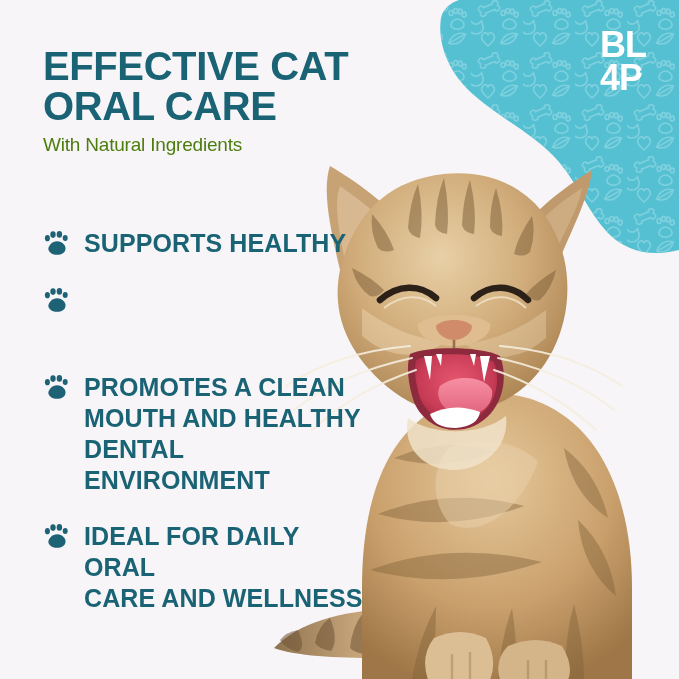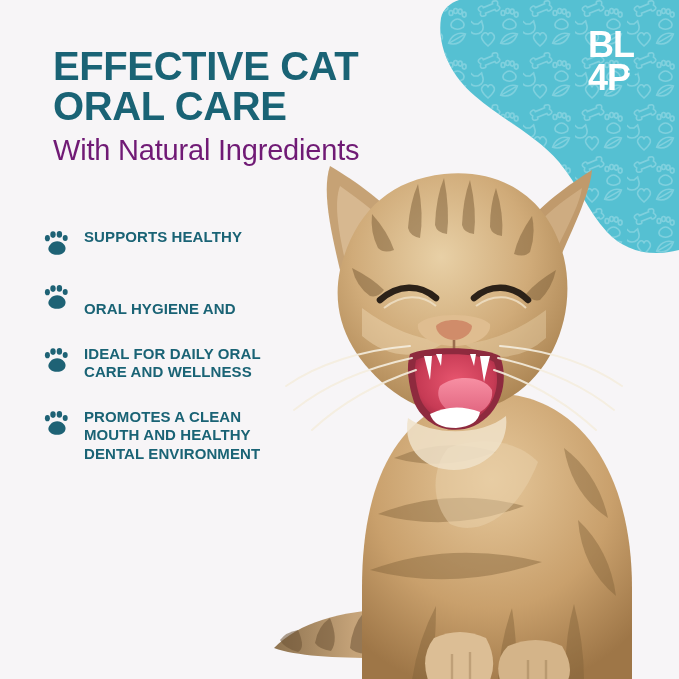--- a/index.html
+++ b/index.html
@@ -20,50 +20,50 @@
   .blob-layer{
     position:absolute;top:0;right:0;
     width:260px;height:262px;
     pointer-events:none;
   }
   .blob-layer svg{display:block;width:100%;height:100%;}
 
   
   .logo{
     position:absolute;
-    top:22px;right:30px;
+    top:22px;right:18px;
     width:62px;height:74px;
     z-index:6;
   }
   .logo svg{display:block;width:100%;height:100%;}
 
   
   .headline{
     position:absolute;
-    left:53px;top:47px;
+    left:43px;top:47px;
     width:340px;
     z-index:5;
   }
   .headline h1{
     margin:0;
     font-size:40px;
     line-height:0.99;
     font-weight:700;
     letter-spacing:-0.4px;
     color:#1A6375;
     text-transform:uppercase;
   }
   .headline h1 .l2{display:block;}
   .headline h2{
     margin:9px 0 0 0;
-    font-size:29px;
+    font-size:19px;
     line-height:1.05;
     font-weight:400;
     letter-spacing:-0.2px;
-    color:#701a75;
+    color:#4d7c0f;
   }
 
   
   .bullets{
     position:absolute;
     left:44px;top:228px;
     width:330px;
     z-index:5;
   }
   .bullet{
@@ -73,21 +73,21 @@
   }
   .bullet:last-child{margin-bottom:0;}
   .paw{
     flex:0 0 auto;
     width:26px;height:26px;
     margin-right:14px;
     margin-top:2px;
   }
   .paw svg{display:block;width:100%;height:100%;}
   .bullet-text{
-    font-size:15px;
+    font-size:25px;
     line-height:1.23;
     font-weight:700;
     letter-spacing:0.1px;
     color:#1A6375;
     text-transform:uppercase;
   }
 
   
   .cat{
     position:absolute;
@@ -384,62 +384,62 @@
             <ellipse cx="21.2" cy="8.0" rx="2.5" ry="3.0"></ellipse>
             <path d="M 6.6 14.2 C 10.2 10.4, 16.4 10.4, 20 14.4
                      C 23 17.8, 21.6 22.6, 17 24.2
                      C 13 25.5, 8.6 24.8, 6 22.2
                      C 3.4 19.6, 4.2 16.6, 6.6 14.2 Z"></path>
           </g>
         </svg>
       </span>
       <span class="bullet-text">
         <br>
-        <span>ORAL HYGIENE AND</span><br>
+        <br>
       </span>
     </div>
 
     <div class="bullet">
       <span class="paw">
         <svg viewBox="0 0 26 26" xmlns="http://www.w3.org/2000/svg">
           <g fill="#1E6275">
             <ellipse cx="3.4" cy="8.2" rx="2.5" ry="3.1"></ellipse>
             <ellipse cx="9.0" cy="4.6" rx="2.7" ry="3.3"></ellipse>
             <ellipse cx="15.4" cy="4.4" rx="2.7" ry="3.3"></ellipse>
             <ellipse cx="21.2" cy="8.0" rx="2.5" ry="3.0"></ellipse>
             <path d="M 6.6 14.2 C 10.2 10.4, 16.4 10.4, 20 14.4
                      C 23 17.8, 21.6 22.6, 17 24.2
                      C 13 25.5, 8.6 24.8, 6 22.2
                      C 3.4 19.6, 4.2 16.6, 6.6 14.2 Z"></path>
           </g>
         </svg>
       </span>
       <span class="bullet-text">
-        <span>IDEAL FOR DAILY ORAL</span><br>
-        <span>CARE AND WELLNESS</span>
+        <span>PROMOTES A CLEAN</span><br>
+        <span>MOUTH AND HEALTHY</span><br>
+        <span>DENTAL ENVIRONMENT</span>
       </span>
     </div>
 
     <div class="bullet">
       <span class="paw">
         <svg viewBox="0 0 26 26" xmlns="http://www.w3.org/2000/svg">
           <g fill="#1E6275">
             <ellipse cx="3.4" cy="8.2" rx="2.5" ry="3.1"></ellipse>
             <ellipse cx="9.0" cy="4.6" rx="2.7" ry="3.3"></ellipse>
             <ellipse cx="15.4" cy="4.4" rx="2.7" ry="3.3"></ellipse>
             <ellipse cx="21.2" cy="8.0" rx="2.5" ry="3.0"></ellipse>
             <path d="M 6.6 14.2 C 10.2 10.4, 16.4 10.4, 20 14.4
                      C 23 17.8, 21.6 22.6, 17 24.2
                      C 13 25.5, 8.6 24.8, 6 22.2
                      C 3.4 19.6, 4.2 16.6, 6.6 14.2 Z"></path>
           </g>
         </svg>
       </span>
       <span class="bullet-text">
-        <span>PROMOTES A CLEAN</span><br>
-        <span>MOUTH AND HEALTHY</span><br>
-        <span>DENTAL ENVIRONMENT</span>
+        <span>IDEAL FOR DAILY ORAL</span><br>
+        <span>CARE AND WELLNESS</span>
       </span>
     </div>
 
   </div>
 
 </div>
 
 </body></html>

